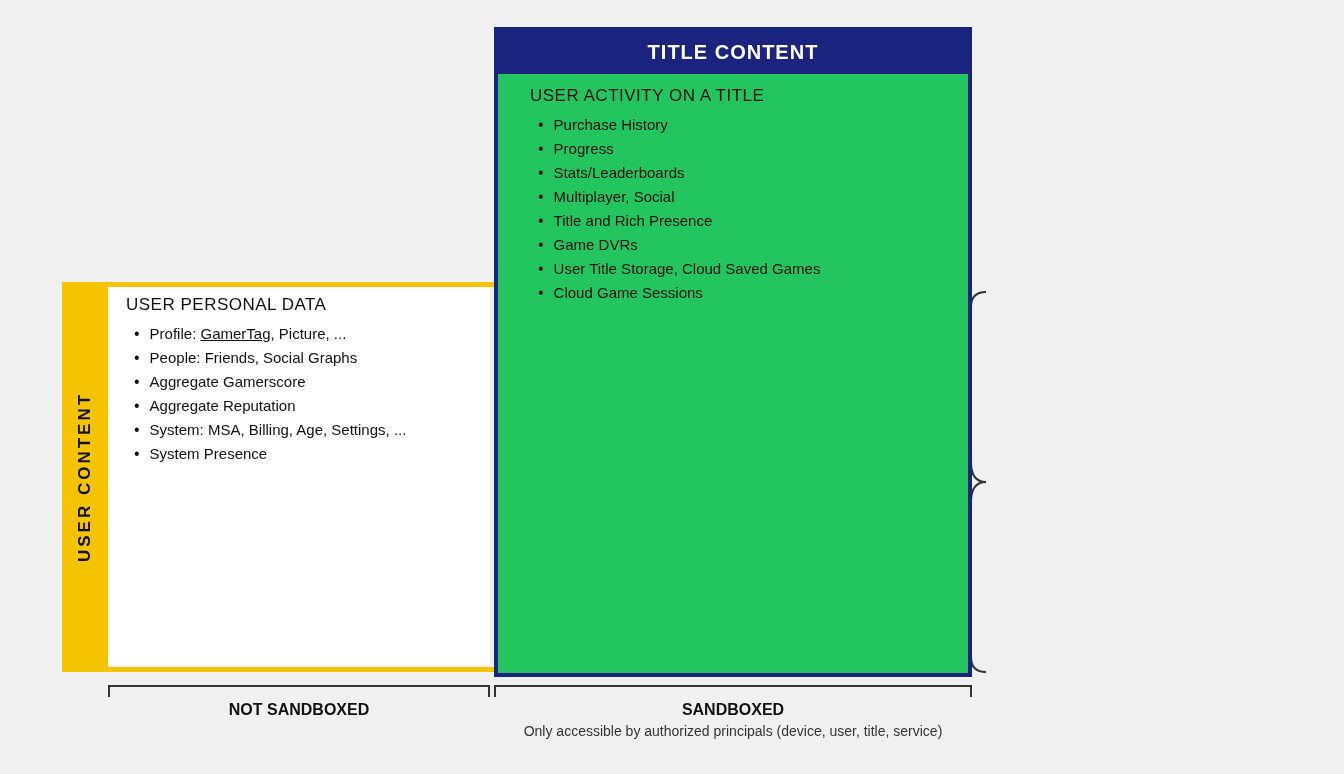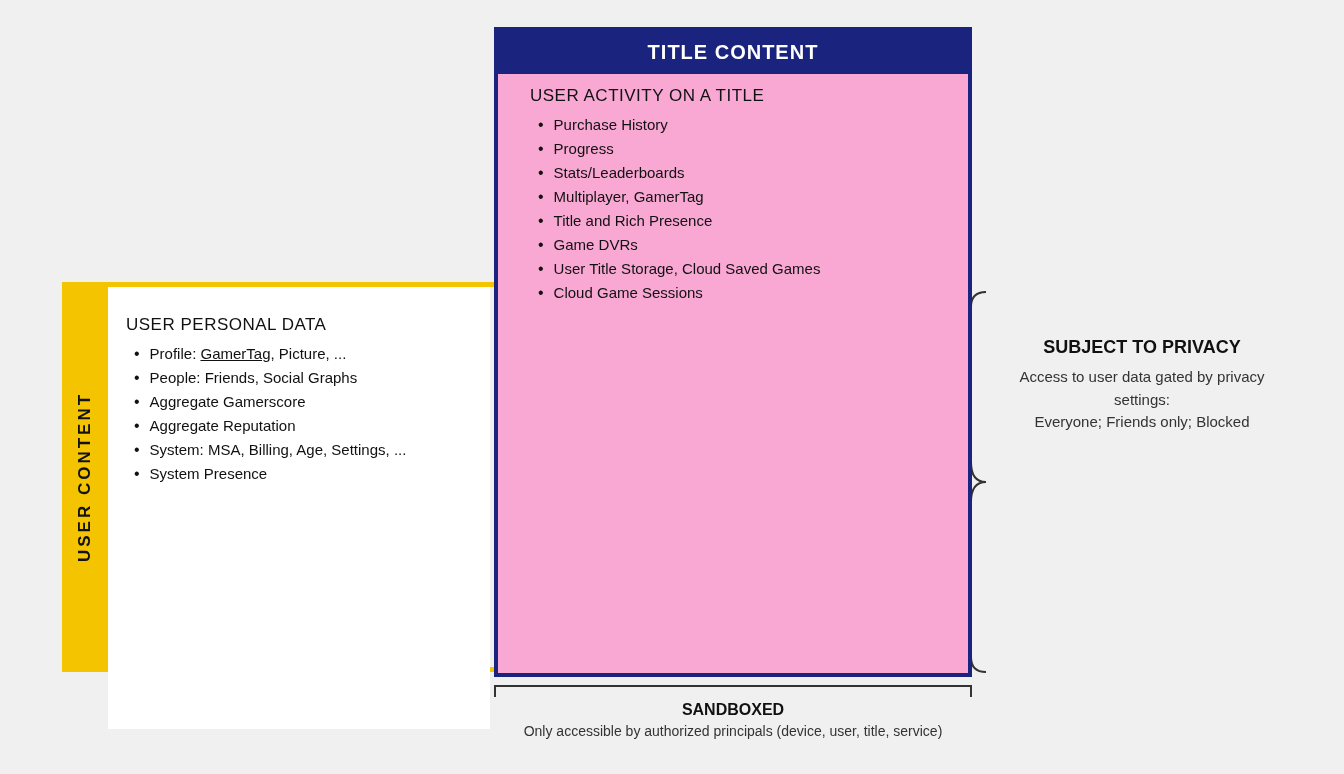--- a/index.html
+++ b/index.html
@@ -21,21 +21,21 @@
     }
 
     
     .title-content-box {
       position: absolute;
       left: 462px;
       top: 10px;
       width: 478px;
       height: 650px;
       border: 4px solid #1a237e;
-      background: #f9a8d4;
+      background: #22c55e;
       z-index: 2;
     }
 
     .title-content-header {
       background: #1a237e;
       color: white;
       font-weight: bold;
       font-size: 20px;
       text-align: center;
       padding: 10px 0;
@@ -116,23 +116,23 @@
       transform: rotate(-90deg);
       white-space: nowrap;
     }
 
     
     .user-personal-data {
       position: absolute;
       left: 76px;
       top: 270px;
       width: 382px;
-      height: 442px;
+      height: 378px;
       background: white;
-      padding: 28px 18px;
+      padding: 8px 18px;
       z-index: 2;
     }
 
     
     .not-sandboxed-label {
       position: absolute;
       left: 76px;
       top: 668px;
       width: 382px;
       text-align: center;
@@ -208,21 +208,21 @@
         <li>
             <span>Purchase History</span>
           </li>
         <li>
             <span>Progress</span>
           </li>
         <li>
             <span>Stats/Leaderboards</span>
           </li>
         <li>
-            <span>Multiplayer, GamerTag</span>
+            <span>Multiplayer, Social</span>
           </li>
         <li>
             <span>Title and Rich Presence</span>
           </li>
         <li>
             <span>Game DVRs</span>
           </li>
         <li>
             <span>User Title Storage, Cloud Saved Games</span>
           </li>
@@ -273,19 +273,14 @@
     <span class="label-bold">SANDBOXED</span>
     <div class="sandboxed-sub">Only accessible by authorized principals (device, user, title, service)</div>
   </div>
 
   <div class="curly-brace">
     <svg width="30" height="390" viewBox="0 0 30 390">
       <path d="M 20 5 Q 5 5 5 20 L 5 175 Q 5 195 20 195 Q 5 195 5 215 L 5 370 Q 5 385 20 385" fill="none" stroke="#333" stroke-width="2"></path>
     </svg>
   </div>
 
-  <div class="privacy-section">
-    <div style="font-weight:bold;font-size:18px;color:#111;margin-bottom:8px;">SUBJECT TO PRIVACY</div>
-    <div style="font-size:15px;color:#333;line-height:1.5;">Access to user data gated by privacy settings:</div>
-    <div style="font-size:15px;color:#333;line-height:1.5;">Everyone; Friends only; Blocked</div>
-  </div>
 
 </div>
 
 </body></html>

